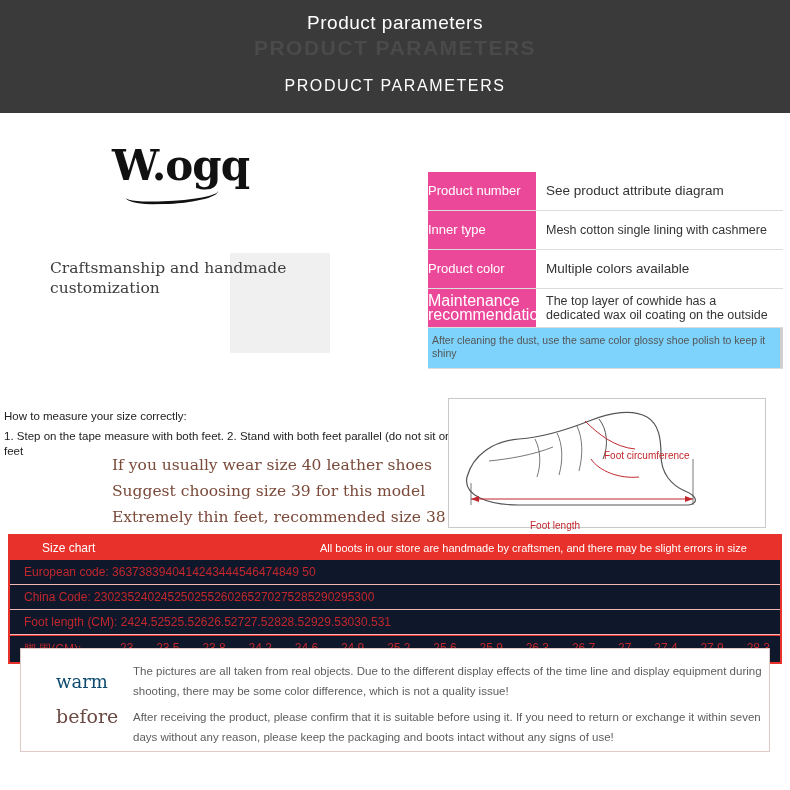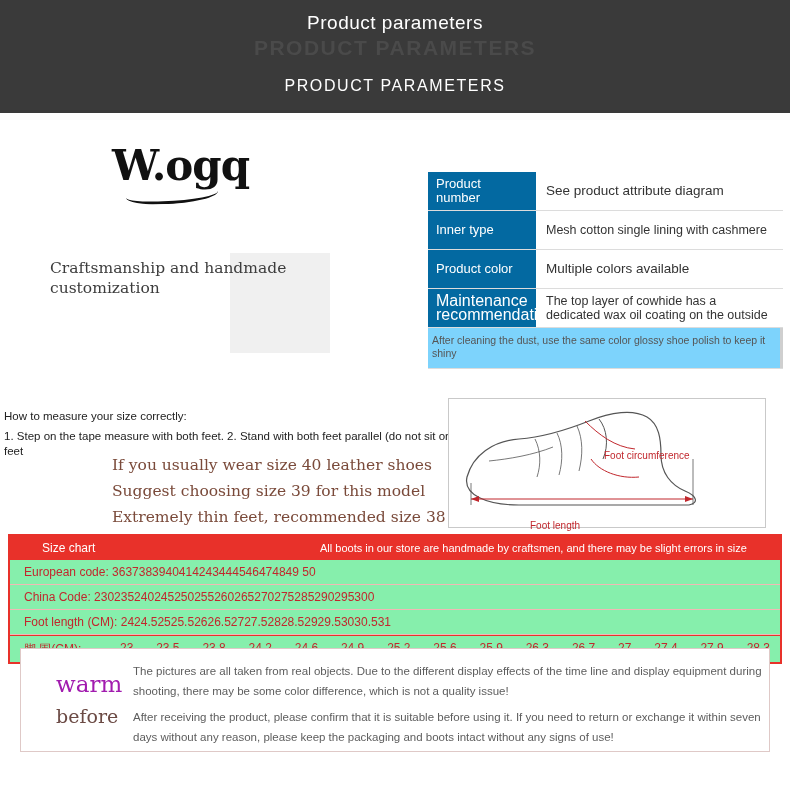--- a/index.html
+++ b/index.html
@@ -111,26 +111,26 @@
   }
   .spec-row {
     position: relative;
     display: flex;
     align-items: stretch;
     border-bottom: 1px solid #dcdcdc;
     min-height: 38px;
   }
   .spec-key {
     width: 108px;
-    background: #0369a1;
+    background: #ec4899;
     color: #ffffff;
     font-size: 13px;
     display: flex;
     align-items: center;
-    padding: 4px 8px;
+    padding: 4px 0;
     box-sizing: border-box;
     line-height: 14px;
   }
   .spec-key.small { font-size: 16px; }
   .spec-val {
     flex: 1;
     color: #333333;
     font-size: 12.5px;
     display: flex;
     align-items: center;
@@ -205,21 +205,21 @@
     color: #c1272d;
   }
 
   
   .chart {
     position: absolute;
     left: 8px; top: 534px;
     width: 774px;
     border: 2px solid #e8312a;
     box-sizing: border-box;
-    background: #86efac;
+    background: #0f172a;
   }
   .chart-head {
     position: relative;
     height: 24px;
     background: #e8312a;
     color: #ffffff;
   }
   .chart-head .title {
     position: absolute;
     left: 32px; top: 5px;
@@ -268,22 +268,22 @@
     left: 20px; top: 648px;
     width: 750px;
     height: 104px;
     border: 1px solid #dfc9c7;
     box-sizing: border-box;
     background: #ffffff;
   }
   .prompt-word {
     position: absolute;
     left: 35px; top: 22px;
-    font-size: 23px;
-    color: #a21caf;
+    font-size: 18px;
+    color: #0c4a6e;
     font-family: "DejaVu Serif", serif;
     text-align: center;
   }
   .prompt-word2 {
     position: absolute;
     left: 35px; top: 56px;
     font-size: 19px;
     color: #6b4a44;
     font-family: "DejaVu Serif", serif;
   }

